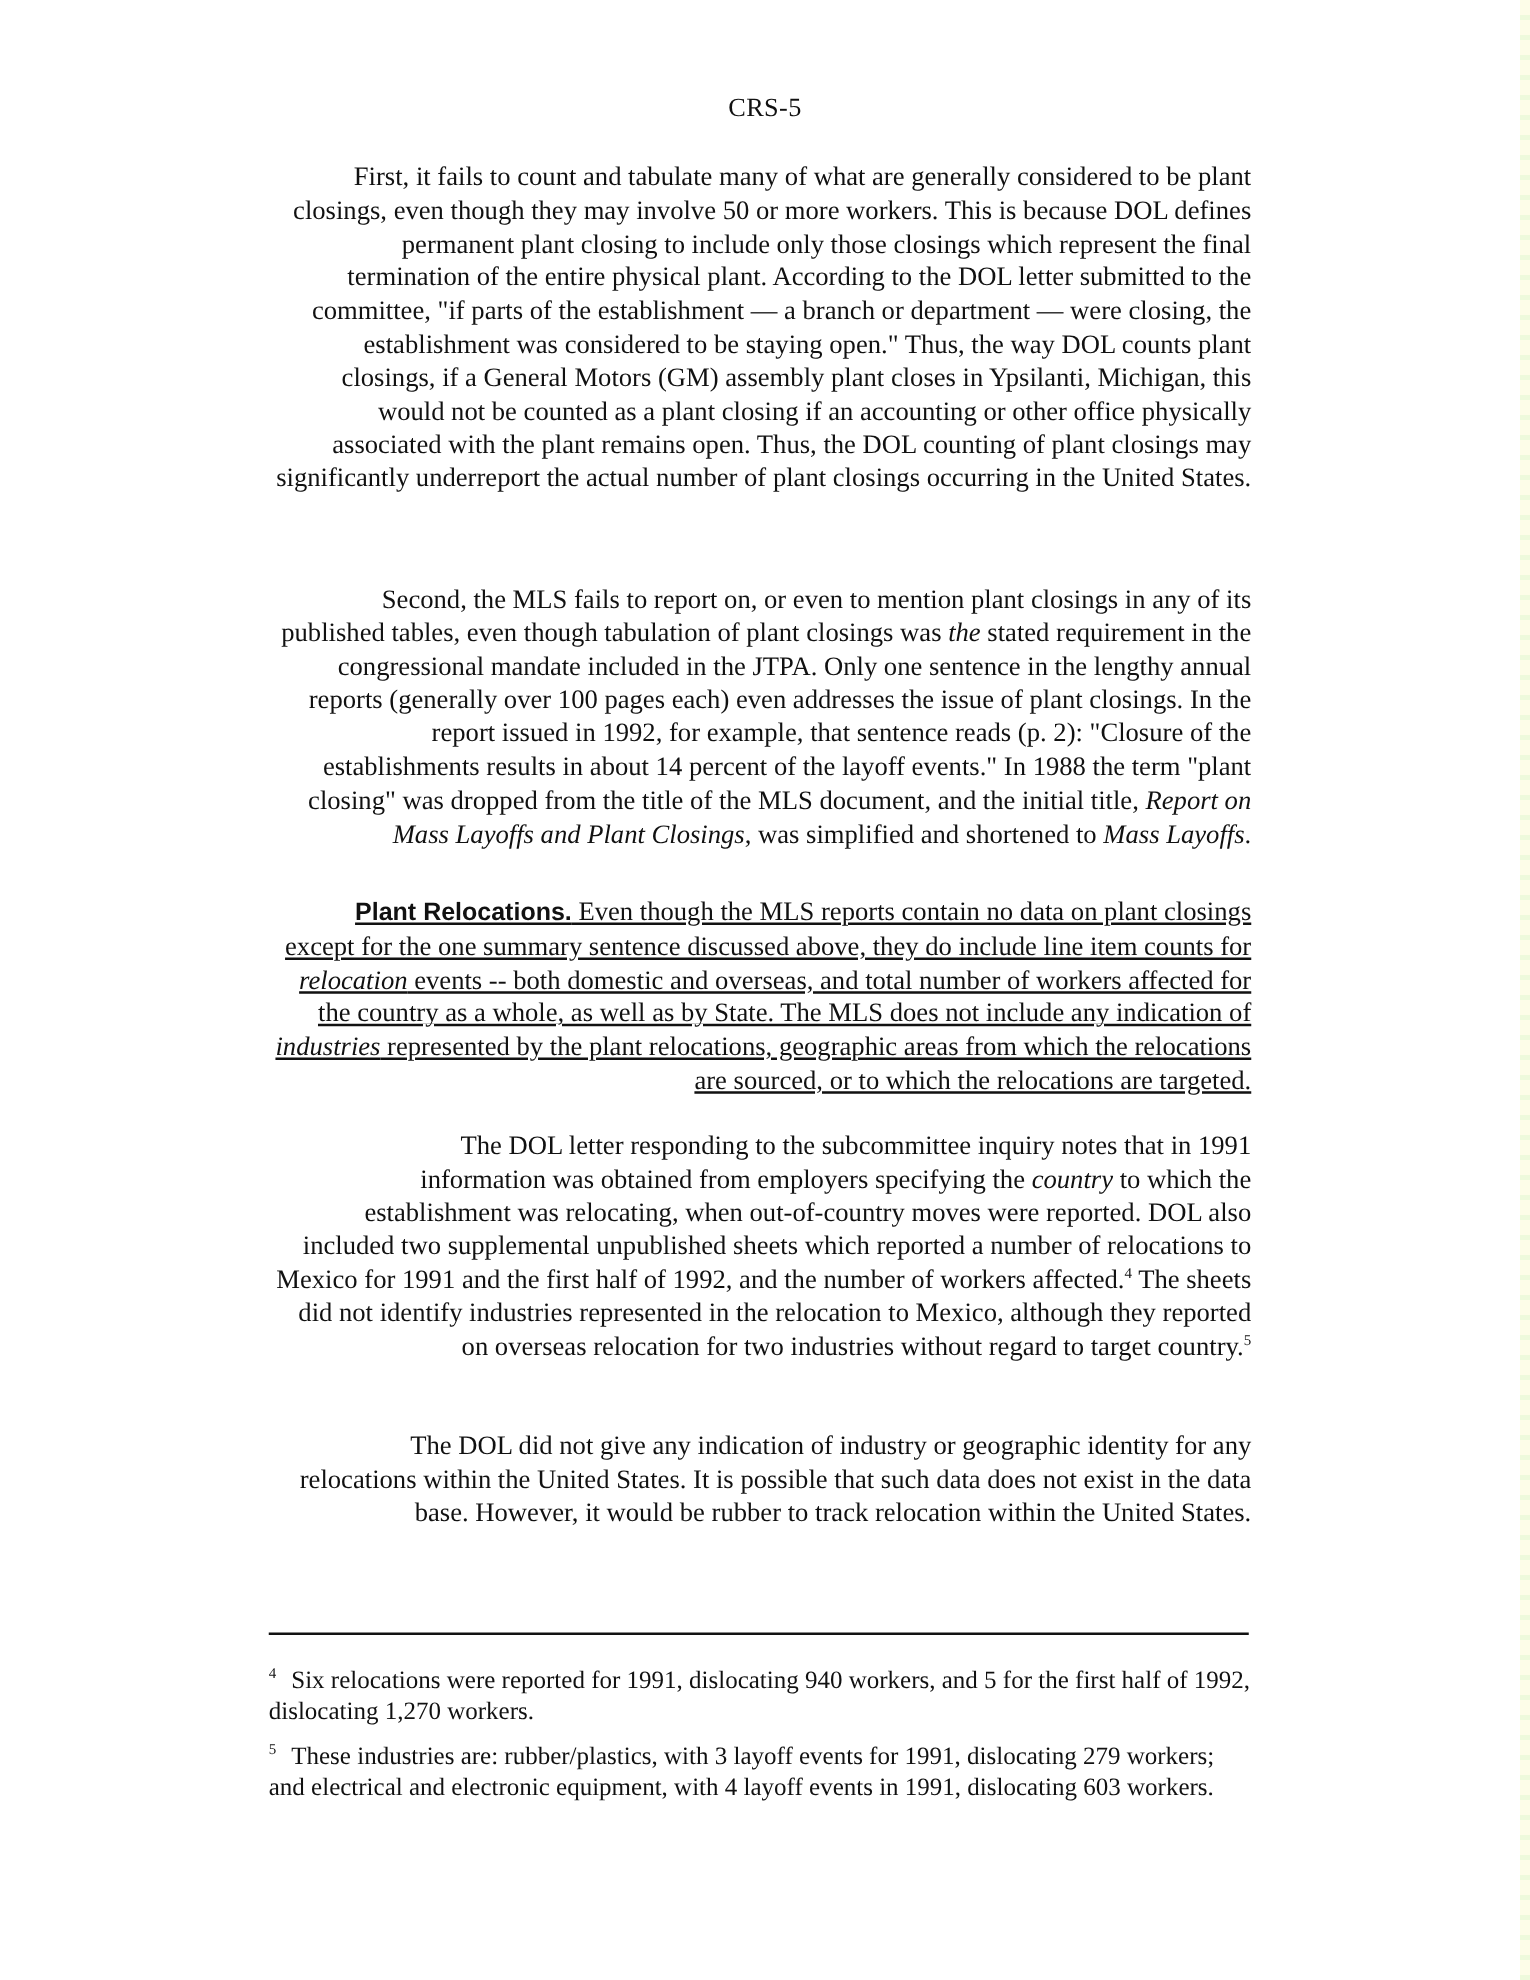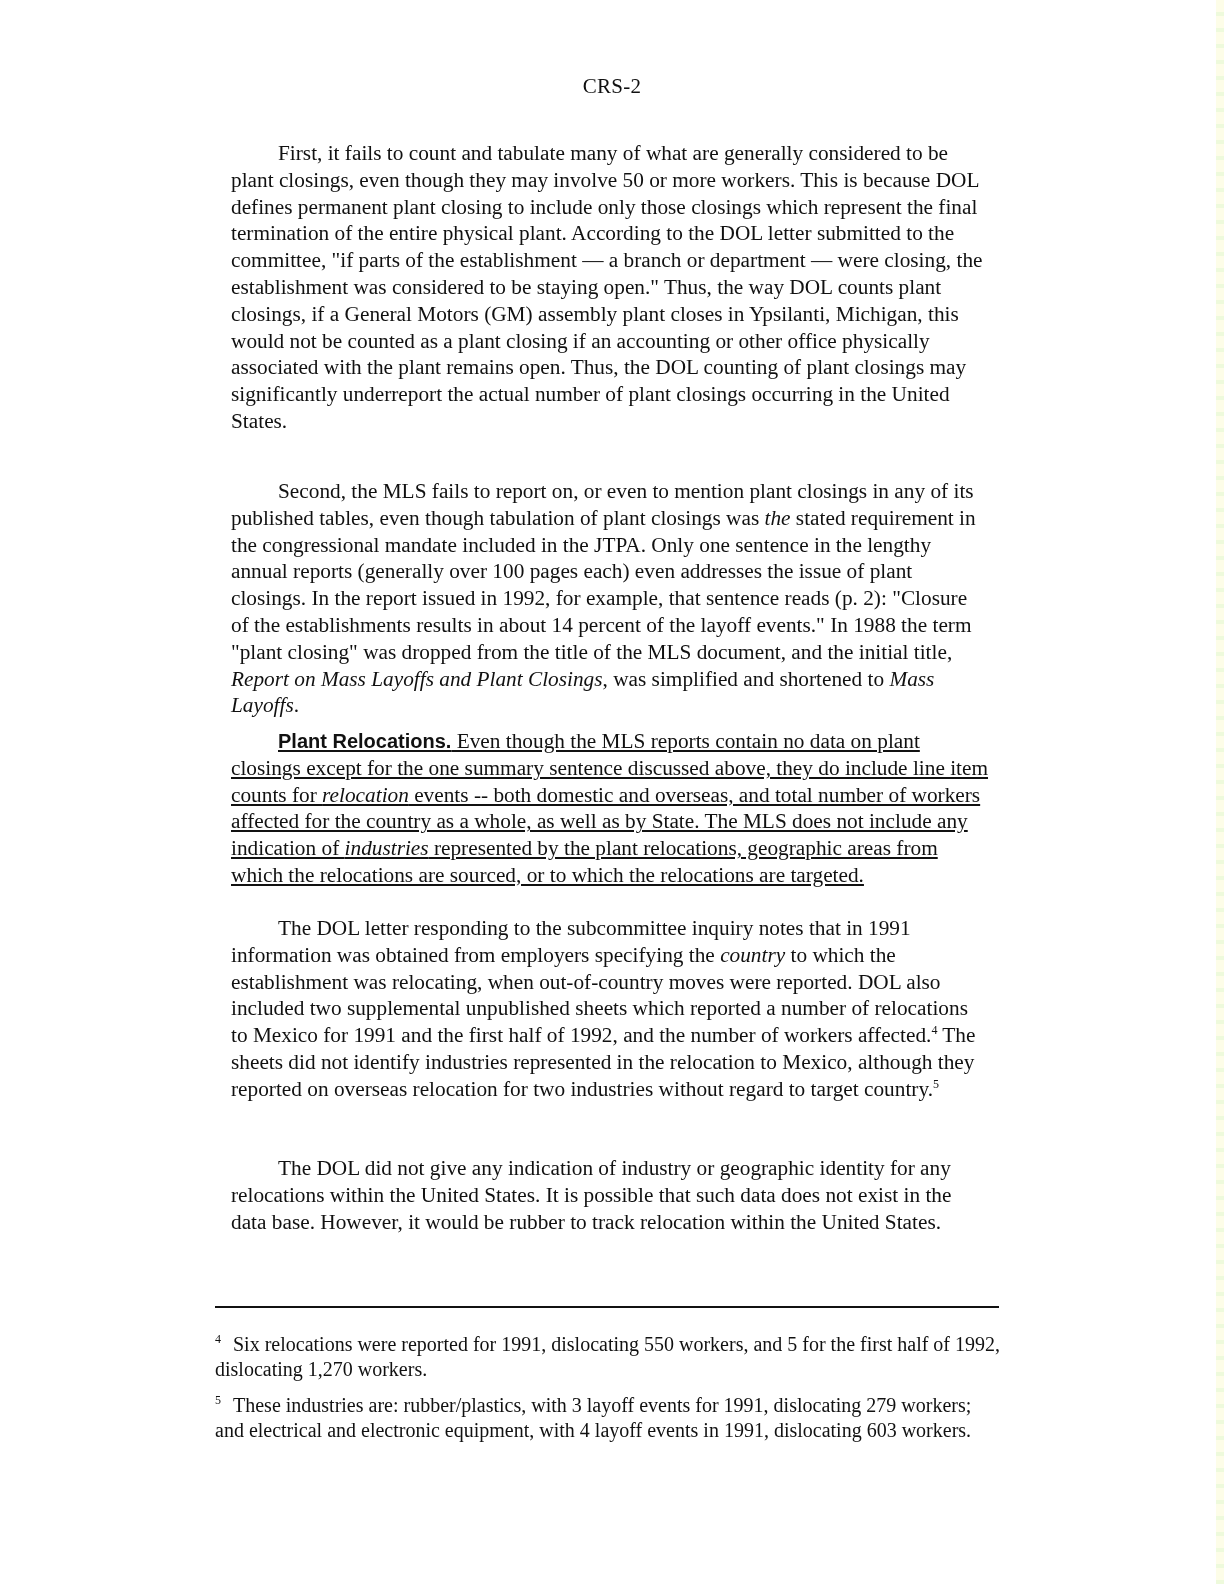--- a/index.html
+++ b/index.html
@@ -18,21 +18,21 @@
     }
     .page-header {
       position: absolute; top: 74px; left: 0; width: 1224px;
       text-align: center; font-size: 21px; letter-spacing: 0.3px;
     }
     .body-text {
       position: absolute; left: 215px; width: 790px;
       font-size: 21.3px; line-height: 26.8px;
       text-align: left;
     }
-    .body-text p { margin: 16px; text-indent: 47px; }
+    .body-text p { margin: 4px; text-indent: 47px; text-align: right; }
     .para-1 { top: 124px; }
     .para-2 { top: 462px; }
     .para-3 { top: 712px; text-decoration: underline; }
     .para-4 { top: 899px; }
     .para-5 { top: 1139px; }
     .section-heading {
       font-family: "Liberation Sans", "DejaVu Sans", sans-serif;
       font-weight: bold; font-size: 20px;
     }
     em { font-style: italic; }
@@ -48,21 +48,21 @@
     .fn-4 { top: 1332px; }
     .fn-5 { top: 1393px; }
     .footnotes p { margin: 0; }
     .fn-mark { font-size: 12px; vertical-align: 8px; line-height: 0; margin-right: 12px; }
   </style>
 </head>
 <body>
 
 <div class="edge-strip"></div>
 
-<div class="page-header">CRS-2</div>
+<div class="page-header">CRS-5</div>
 
 <div class="body-text para-1">
   <p>First, it fails to count and tabulate many of what are generally considered to be plant closings, even though they may involve 50 or more workers.  This is because DOL defines permanent plant closing to include only those closings which represent the final termination of the entire physical plant.  According to the DOL letter submitted to the committee, "if parts of the establishment — a branch or department — were closing, the establishment was considered to be staying open."  Thus, the way DOL counts plant closings, if a General Motors (GM) assembly plant closes in Ypsilanti, Michigan, this would not be counted as a plant closing if an accounting or other office physically associated with the plant remains open.  Thus, the DOL counting of plant closings may significantly underreport the actual number of plant closings occurring in the United States.</p>
 </div>
 
 <div class="body-text para-2">
   <p><span>Second, the MLS fails to report on, or even to mention plant closings in any of its published tables, even though tabulation of plant closings was </span><em>the</em><span> stated requirement in the congressional mandate included in the JTPA.  Only one sentence in the lengthy annual reports (generally over 100 pages each) even addresses the issue of plant closings.  In the report issued in 1992, for example, that sentence reads (p. 2):  "Closure of the establishments results in about 14 percent of the layoff events."  In 1988 the term "plant closing" was dropped from the title of the MLS document, and the initial title, </span><em>Report on Mass Layoffs and Plant Closings</em><span>, was simplified and shortened to </span><em>Mass Layoffs</em><span>.</span></p>
 </div>
 
 <div class="body-text para-3">
@@ -73,18 +73,18 @@
   <p><span>The DOL letter responding to the subcommittee inquiry notes that in 1991 information was obtained from employers specifying the </span><em>country</em><span> to which the establishment was relocating, when out-of-country moves were reported.  DOL also included two supplemental unpublished sheets which reported a number of relocations to Mexico for 1991 and the first half of 1992, and the number of workers affected.</span><sup>4</sup><span>  The sheets did not identify industries represented in the relocation to Mexico, although they reported on overseas relocation for two industries without regard to target country.</span><sup>5</sup></p>
 </div>
 
 <div class="body-text para-5">
   <p>The DOL did not give any indication of industry or geographic identity for any relocations within the United States.  It is possible that such data does not exist in the data base.  However, it would be rubber to track relocation within the United States.</p>
 </div>
 
 <div class="rule"></div>
 
 <div class="footnotes fn-4">
-  <p><span class="fn-mark">4</span><span>Six relocations were reported for 1991, dislocating 550 workers, and 5 for the first half of 1992, dislocating 1,270 workers.</span></p>
+  <p><span class="fn-mark">4</span><span>Six relocations were reported for 1991, dislocating 940 workers, and 5 for the first half of 1992, dislocating 1,270 workers.</span></p>
 </div>
 
 <div class="footnotes fn-5">
   <p><span class="fn-mark">5</span><span>These industries are:  rubber/plastics, with 3 layoff events for 1991, dislocating 279 workers; and electrical and electronic equipment, with 4 layoff events in 1991, dislocating 603 workers.</span></p>
 </div>
 
 </body></html>

